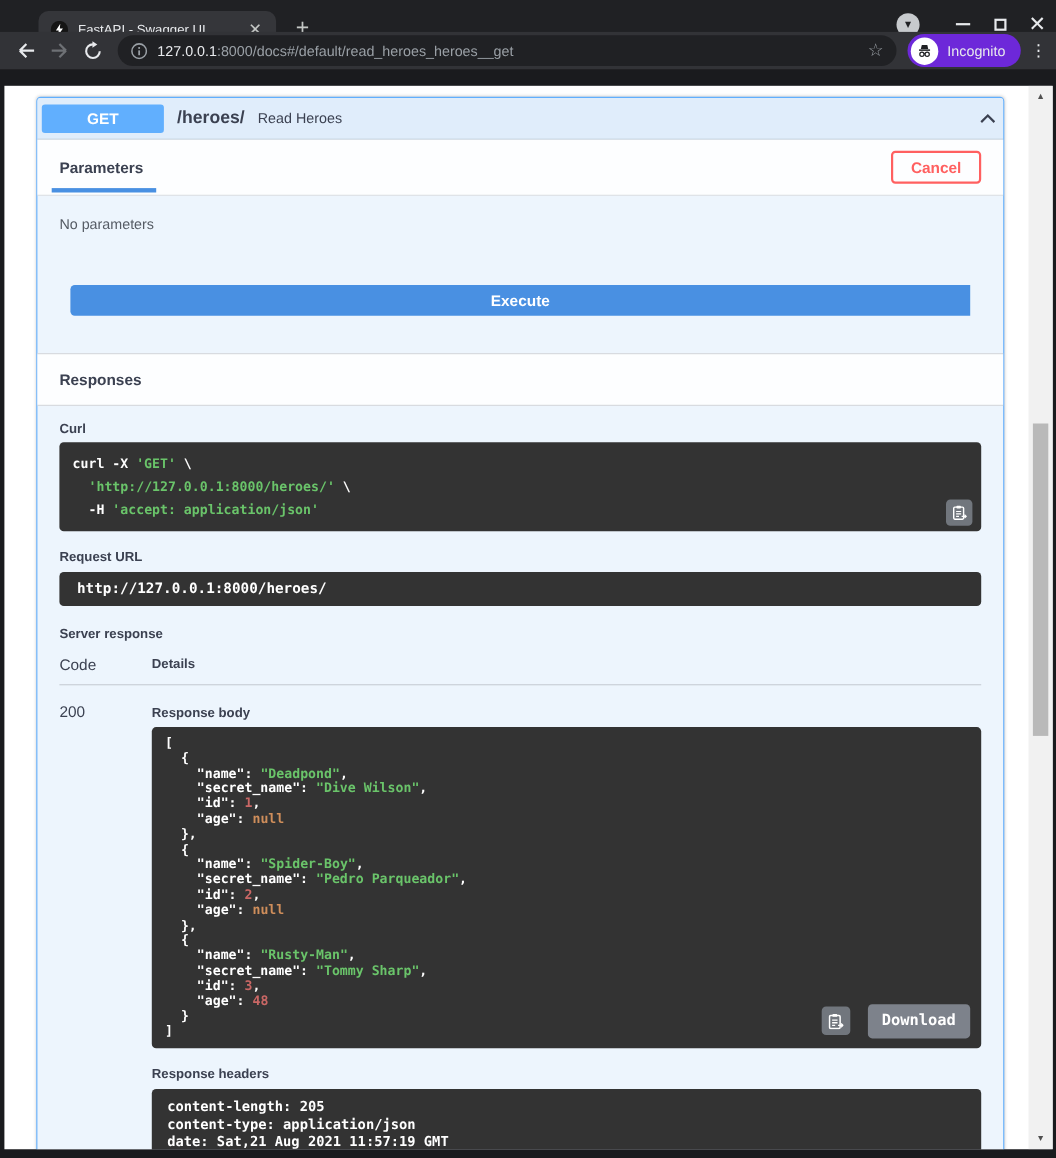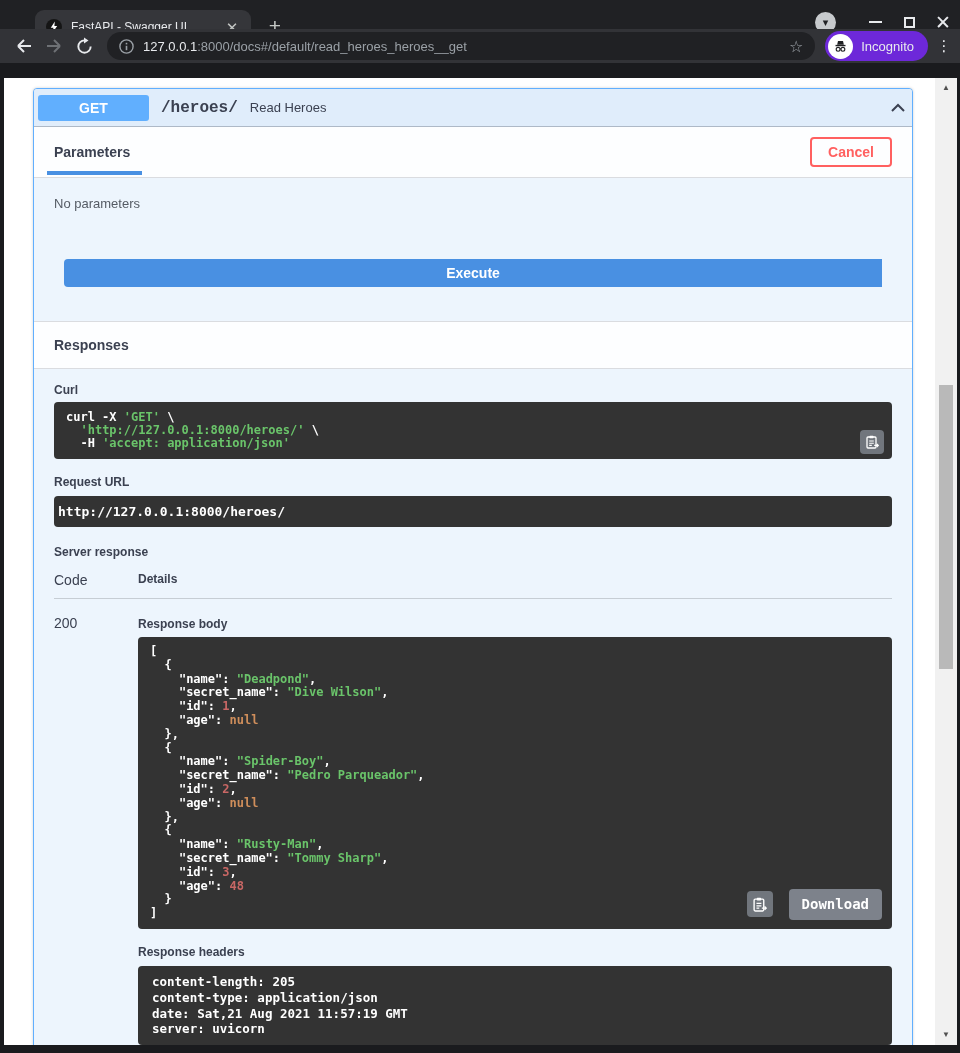--- a/index.html
+++ b/index.html
@@ -51,21 +51,21 @@
   .sb-arrow.up { top: 2px; } .sb-arrow.down { bottom: 2px; }
   .sb-thumb { position: absolute; left: 4px; top: 307px; width: 14px; height: 284px; background: #b9b9b9; }
 
   
   .opblock { margin: 10px 22px 0 29px; border: 1px solid #61affe; border-radius: 4px; background: #edf5fd;
              box-shadow: 0 0 3px rgba(0,0,0,.18); }
   .op-summary { height: 38px; background: #e0edfb; display: flex; align-items: center; padding: 0 2px 0 4px;
                 border-bottom: 1px solid rgba(59,65,81,.3); border-radius: 3px 3px 0 0; }
   .method-badge { width: 111px; height: 26px; background: #61affe; border-radius: 3px; color: #fff;
                   font-weight: bold; font-size: 14px; display: flex; align-items: center; justify-content: center; }
-  .op-path { font-family: Liberation Mono, monospace; font-weight: bold; font-size: 16px;
+  .op-path { font-family: Liberation Sans, sans-serif; font-weight: bold; font-size: 16px;
              color: #3b4151; margin-left: 12px; }
   .op-desc { font-size: 13px; color: #3b4151; margin-left: 12px; flex: 1; }
   .collapse-arrow { width: 24px; height: 24px; display: flex; align-items: center; justify-content: center; }
 
   .section-header { background: rgba(255,255,255,.85); border-bottom: 1px solid rgba(59,65,81,.18);
                     display: flex; align-items: center; }
   .params-header { height: 51px; padding: 0 20px; }
   .tab-item { position: relative; height: 100%; display: flex; align-items: center; }
   .tab-item h4 { font-size: 14px; color: #3b4151; font-weight: bold; }
   .tab-underline { position: absolute; left: -7px; bottom: 2px; width: 95px; height: 4px; background: #4990e2; }
@@ -87,26 +87,26 @@
   .responses-header h4 { font-size: 14px; color: #3b4151; font-weight: bold; }
 
   .responses-inner { padding: 14px 20px 20px 20px; }
   .block-label { font-size: 12px; font-weight: bold; color: #3b4151; }
   .curl-label { margin-bottom: 5px; }
 
   .codeblock { background: #333333; border-radius: 4px; color: #ffffff;
                font-family: "DejaVu Sans Mono", "Liberation Mono", monospace; position: relative; }
   .codeblock pre { font-family: inherit; white-space: pre; overflow: hidden; }
   .curl-block { padding: 9px 40px 9px 12px; }
-  .curl-block pre { font-size: 12px; line-height: 13px; font-weight: bold; }
+  .curl-block pre { font-size: 12px; line-height: 21px; font-weight: bold; }
   .copy-btn { position: absolute; right: 8px; bottom: 5px; width: 24px; height: 24px; background: #71767d;
               border-radius: 4px; display: flex; align-items: center; justify-content: center; }
 
   .requrl-label { margin: 16px 0 7px 0; }
-  .requrl-block { padding: 8px 4px; }
+  .requrl-block { padding: 8px 16px; }
   .requrl-block pre { font-size: 13px; line-height: 15px; font-weight: bold; }
 
   .server-resp-label { margin: 18px 0 13px 0; }
 
   .resp-table-head { display: flex; border-bottom: 1px solid #c6cdd4; padding-bottom: 10px; }
   .col-code { width: 84px; }
   .code-header { font-size: 14px; color: #3b4151; font-weight: normal; }
   .details-header { font-size: 12px; font-weight: bold; color: #3b4151; }
   .resp-row { display: flex; padding-top: 16px; }
   .status-code { font-size: 14px; color: #3b4151; }

